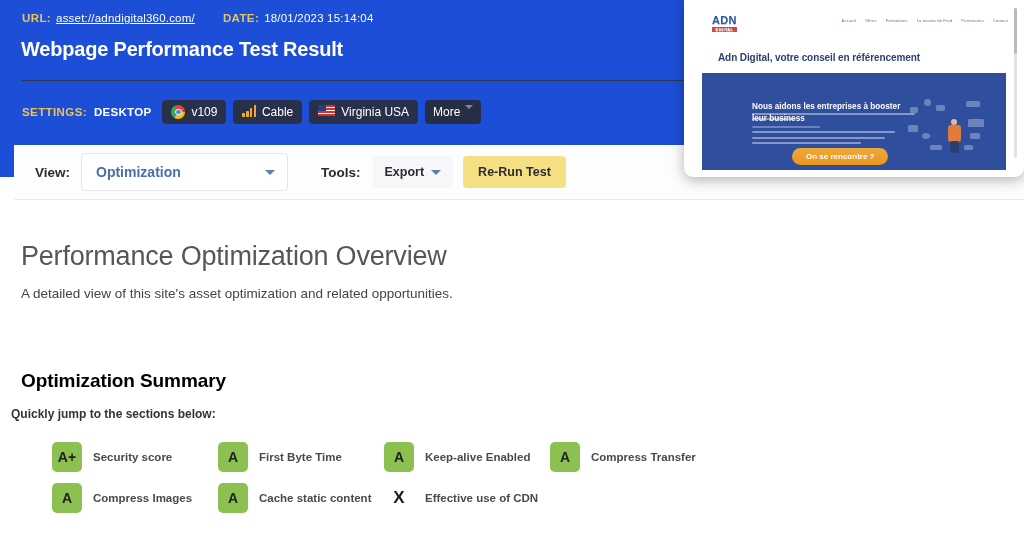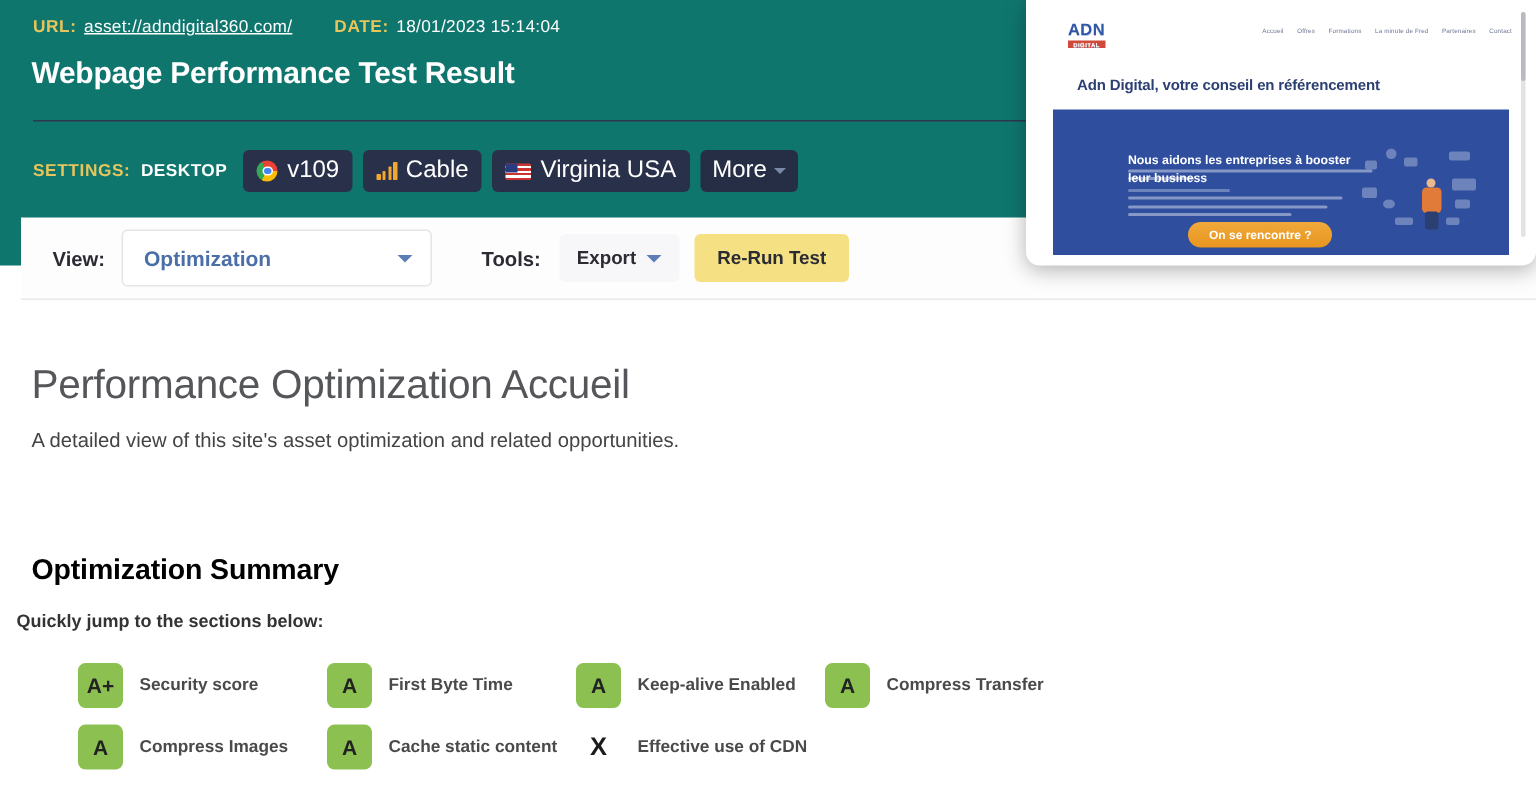--- a/index.html
+++ b/index.html
@@ -7,21 +7,21 @@
     width: 1024px; height: 539px;
     background: #ffffff;
     font-family: "Liberation Sans", sans-serif;
     overflow: hidden;
   }
   .page { position: relative; width: 1024px; height: 539px; background:#fff; }
 
   
   .header {
     position: absolute; top:0; left:0; width:1024px; height:177px;
-    background:#0f766e;
+    background:#1d4ed8;
   }
   .meta-row {
     position:absolute; left:22px; top:12px;
     display:flex; align-items:center; gap:28px;
     font-size:11.5px; letter-spacing:.2px;
   }
   .meta-group { display:flex; align-items:center; gap:5px; }
   .meta-label { color:#e8c55a; font-weight:700; letter-spacing:.4px; }
   .meta-url { color:#ffffff; text-decoration:underline; }
   .meta-val { color:#ffffff; }
@@ -35,23 +35,23 @@
     background:#2e3650;
   }
 
   .settings-row {
     position:absolute; left:22px; top:100px;
     display:flex; align-items:center; gap:7px;
   }
   .settings-label { color:#e8c55a; font-weight:700; font-size:11.5px; letter-spacing:.4px; }
   .settings-device { color:#ffffff; font-weight:700; font-size:11.5px; letter-spacing:.3px; margin-right:4px; }
   .chip {
-    display:flex; align-items:center; gap:6px;
+    display:flex; align-items:flex-start; gap:6px;
     background:#29314a; border-radius:4px;
-    padding:5px 9px; color:#fff; font-size:16px;
+    padding:5px 9px; color:#fff; font-size:12px;
   }
   .chip.more { background:#262e45; gap:5px; padding:5px 8px; }
   .caret-sm {
     width:0;height:0;border-left:4px solid transparent;border-right:4px solid transparent;
     border-top:4px solid #7b88a8;
   }
   
   .ic-chrome { position:relative; width:14px;height:14px;border-radius:50%;
     background:conic-gradient(from -30deg,#ea4335 0deg 120deg,#fbbc05 120deg 240deg,#34a853 240deg 360deg);}
   .ic-chrome::after{content:"";position:absolute;inset:3.6px;border-radius:50%;background:#4285f4;border:1.2px solid #fff;}
@@ -241,21 +241,21 @@
     <div class="btn-export">
       <span>Export</span>
       <span class="caret-blue"></span>
     </div>
     <div class="btn-rerun">
       <span>Re-Run Test</span>
     </div>
   </div>
 
   <div class="main">
-    <div class="h1-overview">Performance Optimization Accueil</div>
+    <div class="h1-overview">Performance Optimization Overview</div>
     <div class="sub-overview">A detailed view of this site's asset optimization and related opportunities.</div>
 
     <div class="h2-summary">Optimization Summary</div>
     <div class="sub-summary">Quickly jump to the sections below:</div>
 
     <div class="grades">
       <div class="grade-row">
         <div class="grade-item" style="width:166px">
           <div class="grade-badge">A+</div>
           <div class="grade-text">Security score</div>

